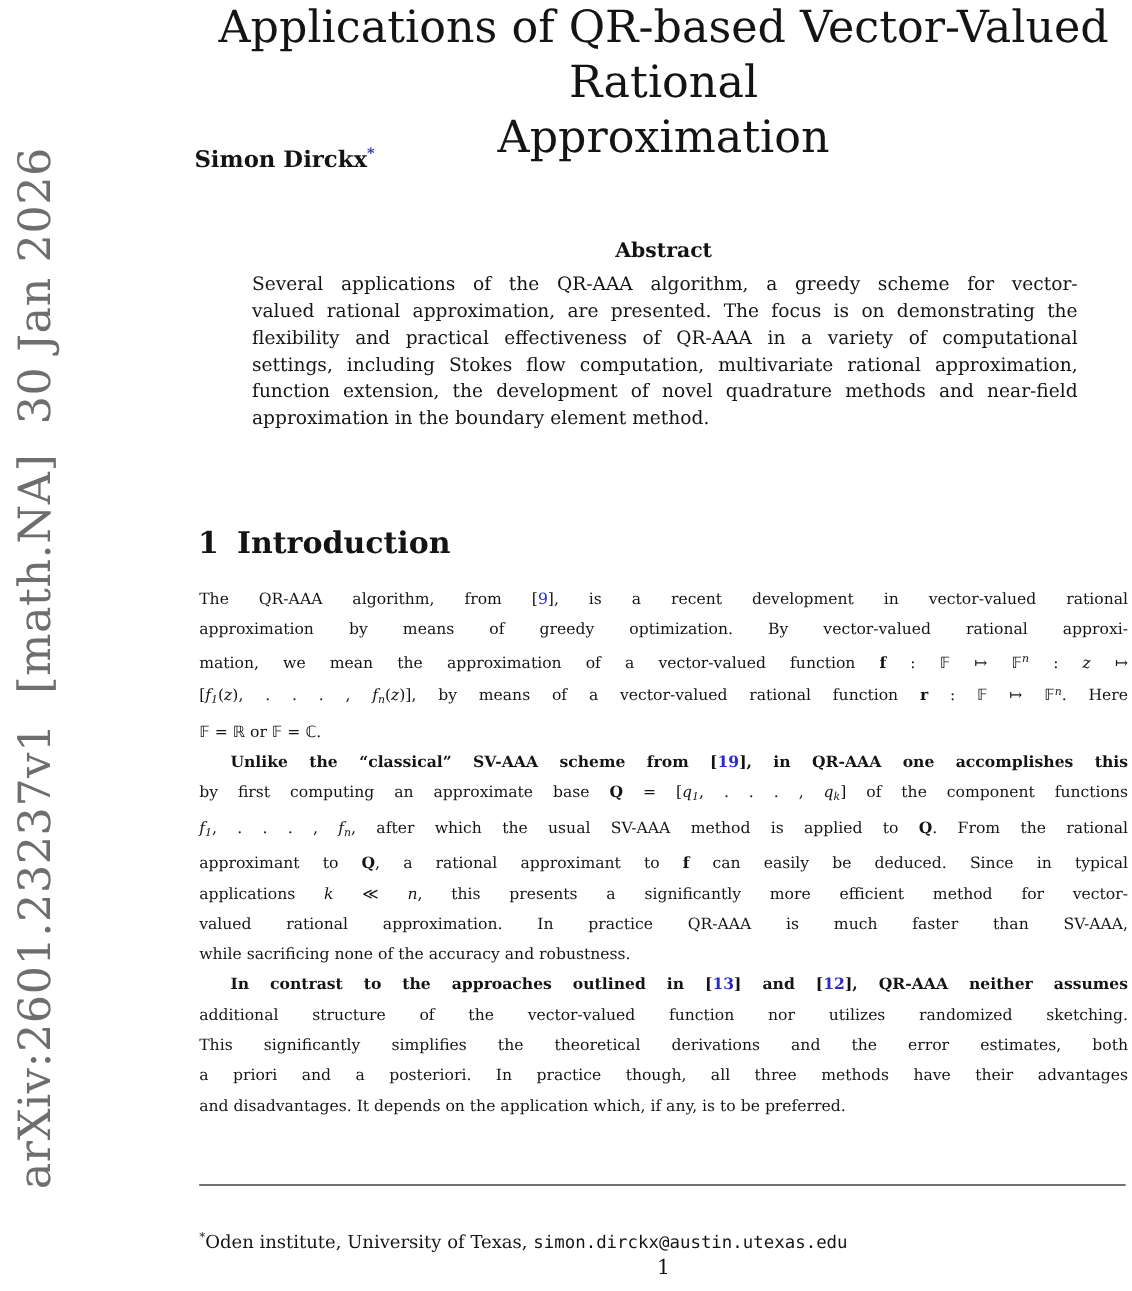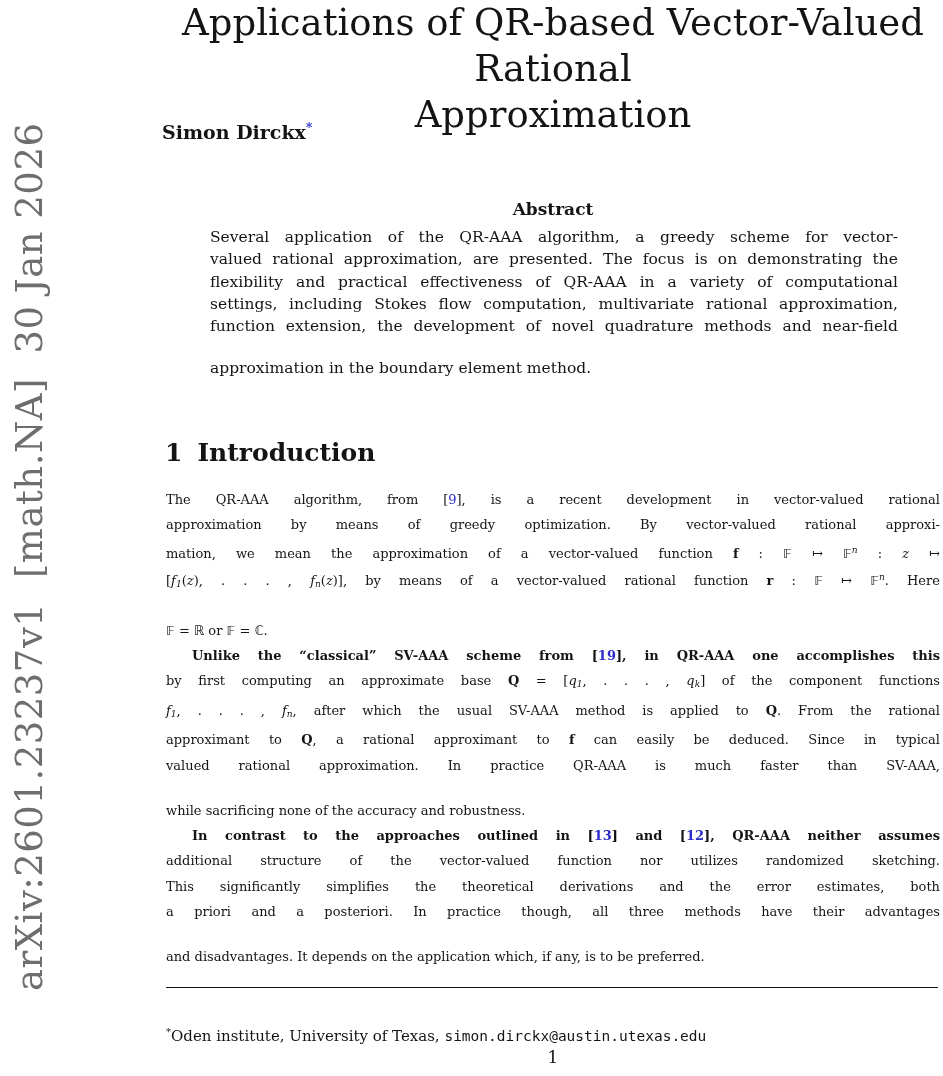--- a/index.html
+++ b/index.html
@@ -33,21 +33,21 @@
   .sec-head {
     position:absolute; left:165px; top:438px;
     font-size:25px; font-weight:bold;
   }
   .sec-head .num { margin-right:15px; }
   .bodytext {
     position:absolute; left:166px; top:487px; width:774px;
     font-size:13px; line-height:25.3px;
   }
   .pline { text-align:justify; text-align-last:justify; }
-  .pline.last { text-align-last:left;margin-top:20px; }
+  .pline.last { text-align-last:left; }
   .pline.indent { text-indent:26px;font-weight:bold; }
   .rs-cite { color:var(--cite,#2a2ac8); }
   .rs-i { font-style:italic; }
   .rs-b { font-weight:bold; }
   .rs-sub { font-style:italic; font-size:0.7em; vertical-align:-0.25em; }
   .rs-sup { font-style:italic; font-size:0.7em; vertical-align:0.5em; }
   .rs-bb { font-family:"DejaVu Sans","DejaVu Serif",serif; }
   .footrule {
     position:absolute; left:166px; top:987px; width:772px;
     border-top:1.6px solid #141414; height:0;
@@ -72,21 +72,21 @@
   <div class="title">
     <div>Applications of QR-based Vector-Valued Rational</div>
     <div>Approximation</div>
   </div>
 
   <div class="author"><span>Simon Dirckx</span><sup>*</sup></div>
 
   <div class="abs-head">Abstract</div>
 
   <div class="abstract">
-      <div class="pline">Several application of the QR-AAA algorithm, a greedy scheme for vector-</div>
+      <div class="pline">Several applications of the QR-AAA algorithm, a greedy scheme for vector-</div>
       <div class="pline">valued rational approximation, are presented. The focus is on demonstrating the</div>
       <div class="pline">flexibility and practical effectiveness of QR-AAA in a variety of computational</div>
       <div class="pline">settings, including Stokes flow computation, multivariate rational approximation,</div>
       <div class="pline">function extension, the development of novel quadrature methods and near-field</div>
       <div class="pline last">approximation in the boundary element method.</div>
     </div>
 
   <div class="sec-head"><span class="num">1</span><span>Introduction</span></div>
 
   <div class="bodytext">
@@ -95,20 +95,21 @@
         <div class="pline"><span>approximation by means of greedy optimization. By vector-valued rational approxi-</span></div>
         <div class="pline"><span>mation, we mean the approximation of a vector-valued function </span><span class="rs-b">f</span><span> : </span><span class="rs-bb">𝔽</span><span> ↦ </span><span class="rs-bb">𝔽</span><span class="rs-sup">n</span><span> : </span><span class="rs-i">z</span><span> ↦</span></div>
         <div class="pline"><span>[</span><span class="rs-i">f</span><span class="rs-sub">1</span><span>(</span><span class="rs-i">z</span><span>), . . . , </span><span class="rs-i">f</span><span class="rs-sub">n</span><span>(</span><span class="rs-i">z</span><span>)], by means of a vector-valued rational function </span><span class="rs-b">r</span><span> : </span><span class="rs-bb">𝔽</span><span> ↦ </span><span class="rs-bb">𝔽</span><span class="rs-sup">n</span><span>. Here</span></div>
         <div class="pline last"><span class="rs-bb">𝔽</span><span> = </span><span class="rs-bb">ℝ</span><span> or </span><span class="rs-bb">𝔽</span><span> = </span><span class="rs-bb">ℂ</span><span>.</span></div>
       </div>
       <div>
         <div class="pline indent"><span>Unlike the “classical” SV-AAA scheme from [</span><span class="rs-cite">19</span><span>], in QR-AAA one accomplishes this</span></div>
         <div class="pline"><span>by first computing an approximate base </span><span class="rs-b">Q</span><span> = [</span><span class="rs-i">q</span><span class="rs-sub">1</span><span>, . . . , </span><span class="rs-i">q</span><span class="rs-sub">k</span><span>] of the component functions</span></div>
         <div class="pline"><span class="rs-i">f</span><span class="rs-sub">1</span><span>, . . . , </span><span class="rs-i">f</span><span class="rs-sub">n</span><span>, after which the usual SV-AAA method is applied to </span><span class="rs-b">Q</span><span>. From the rational</span></div>
         <div class="pline"><span>approximant to </span><span class="rs-b">Q</span><span>, a rational approximant to </span><span class="rs-b">f</span><span> can easily be deduced. Since in typical</span></div>
+        <div class="pline"><span>applications </span><span class="rs-i">k</span><span> ≪ </span><span class="rs-i">n</span><span>, this presents a significantly more efficient method for vector-</span></div>
         <div class="pline"><span>valued rational approximation. In practice QR-AAA is much faster than SV-AAA,</span></div>
         <div class="pline last"><span>while sacrificing none of the accuracy and robustness.</span></div>
       </div>
       <div>
         <div class="pline indent"><span>In contrast to the approaches outlined in [</span><span class="rs-cite">13</span><span>] and [</span><span class="rs-cite">12</span><span>], QR-AAA neither assumes</span></div>
         <div class="pline"><span>additional structure of the vector-valued function nor utilizes randomized sketching.</span></div>
         <div class="pline"><span>This significantly simplifies the theoretical derivations and the error estimates, both</span></div>
         <div class="pline"><span>a priori and a posteriori. In practice though, all three methods have their advantages</span></div>
         <div class="pline last"><span>and disadvantages. It depends on the application which, if any, is to be preferred.</span></div>
       </div>

